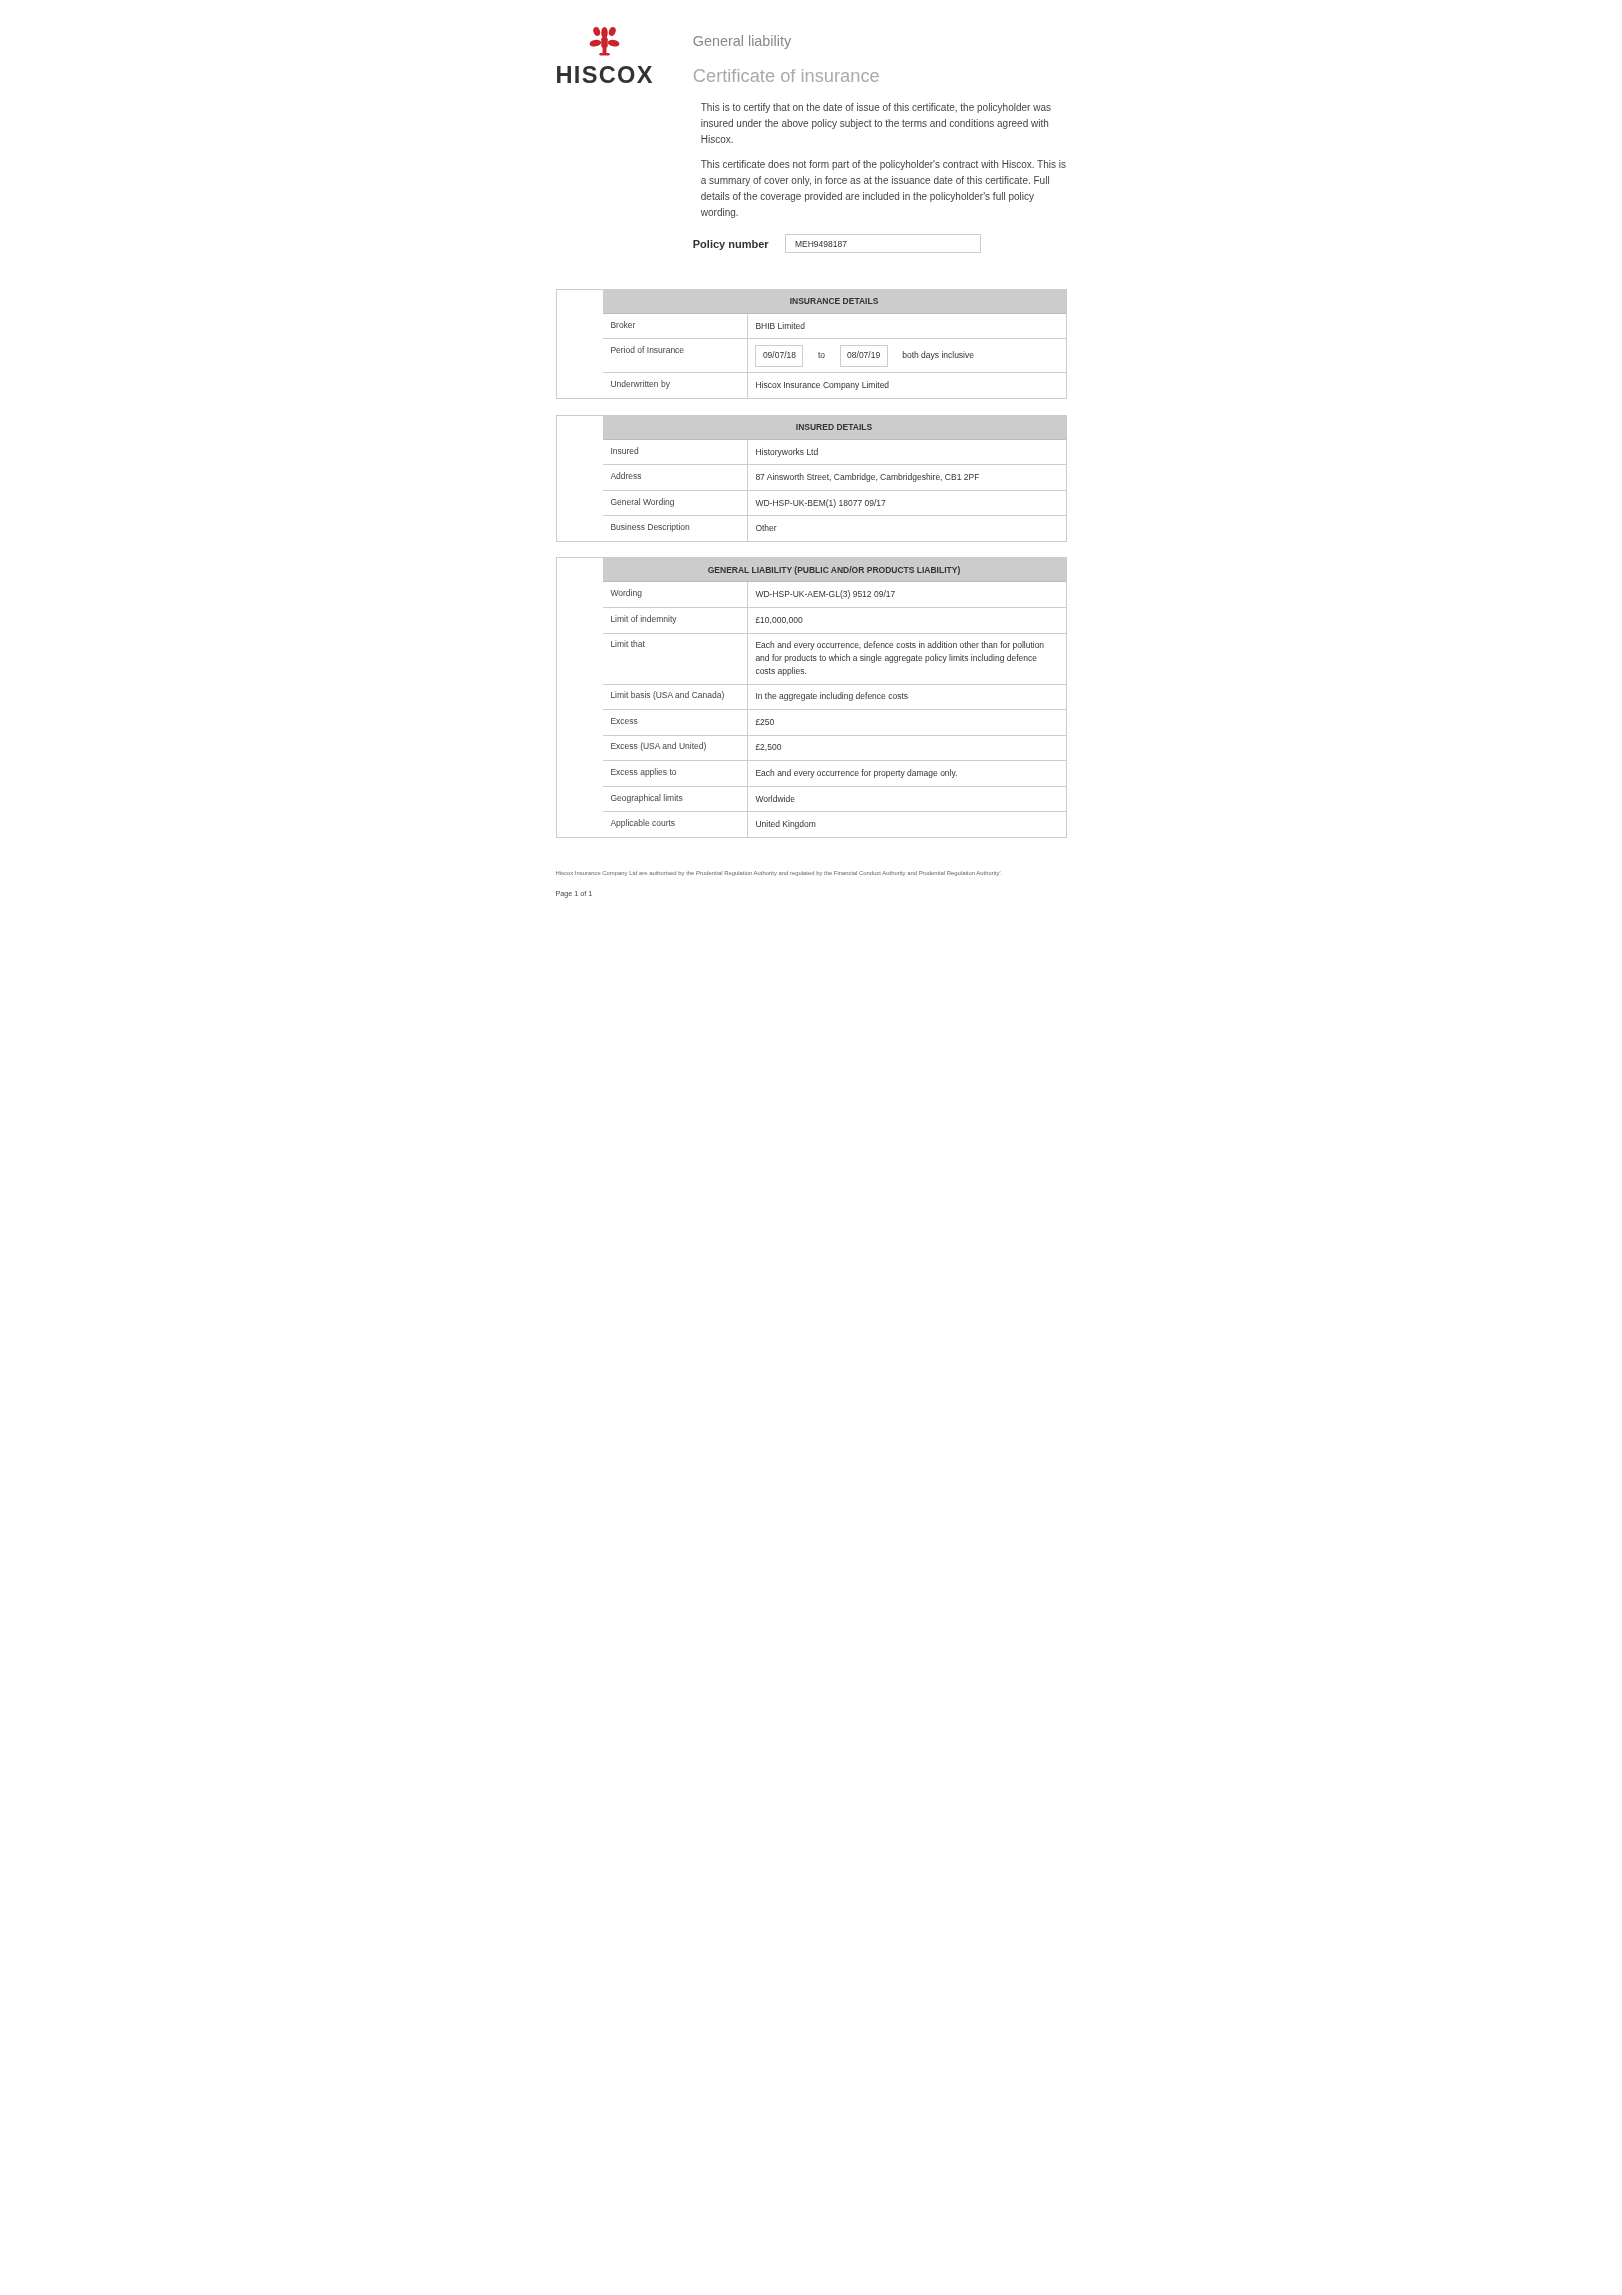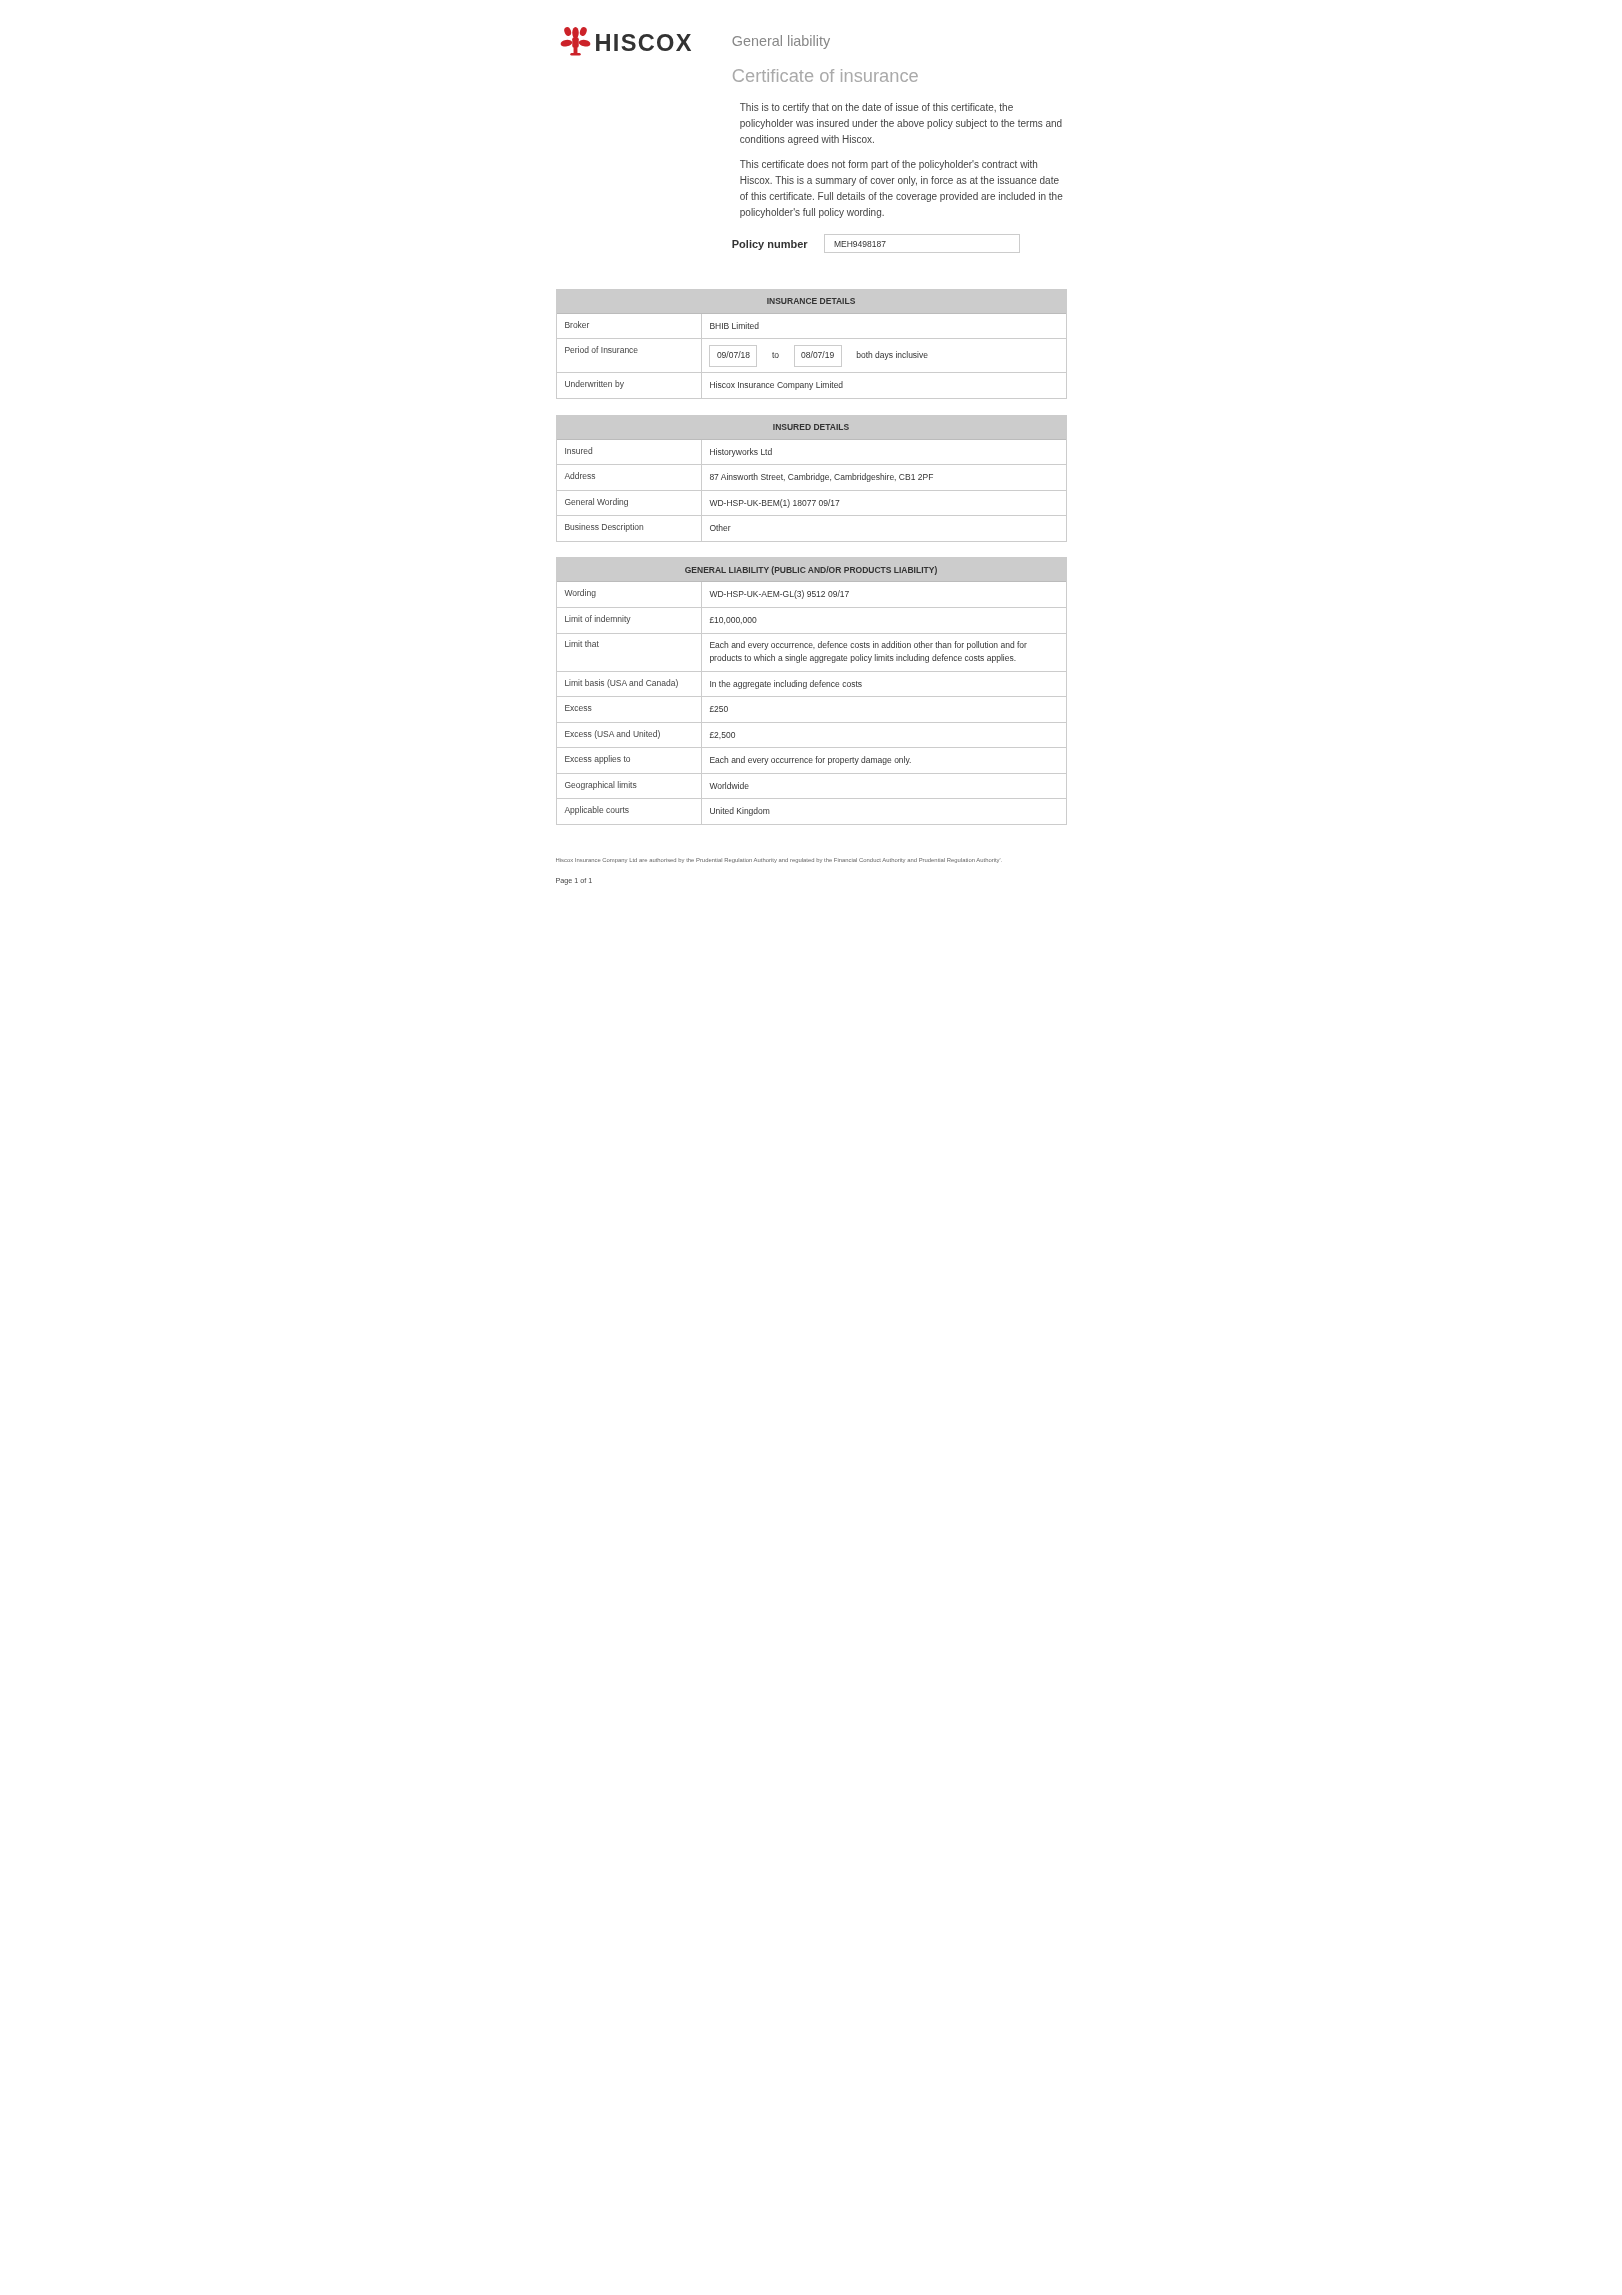--- a/index.html
+++ b/index.html
@@ -87,21 +87,21 @@
       font-weight: bold;
       font-size: 8.5px;
       padding: 6.5px;
       margin-bottom: 0;
       border: 0.7px solid #bbb;
     }
 
     
     .hiscox-logo {
       display: flex;
-      flex-direction: row;
+      flex-direction: column;
       align-items: center;
     }
 
     .logo-icon {
       width: 39px;
       height: 33px;
     }
 
     .footer-text {
       font-size: 5.9px;
@@ -113,20 +113,21 @@
 
     .page-num {
       font-size: 7.2px;
       color: #444;
       margin-top: 13px;
     }
 
     .main-table-wrapper {
       border: 0.7px solid #ccc;
       margin-bottom: 15.7px;
+      padding-left: 46px;
     }
 
     .main-table-wrapper .section-header {
       border: none;
       border-bottom: 0.7px solid #bbb;
     }
 
     .field-row {
       display: flex;
       border-bottom: 0.7px solid #ccc;

